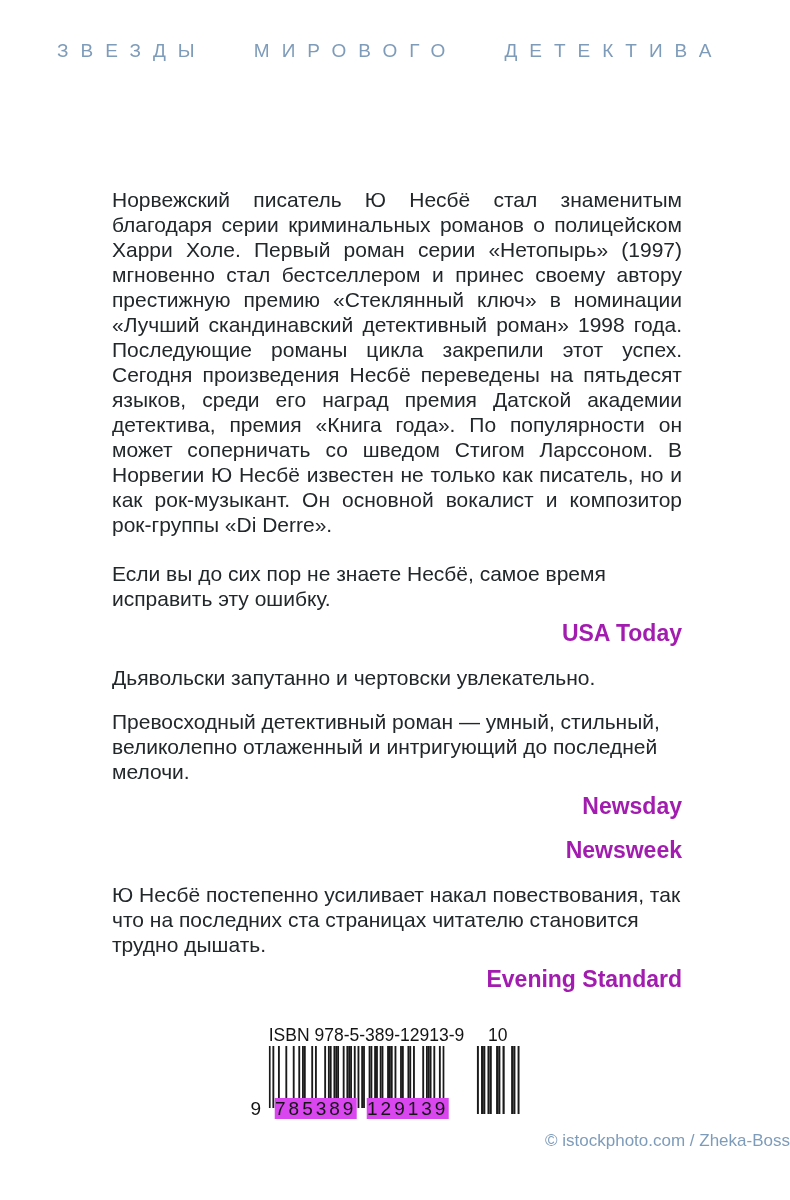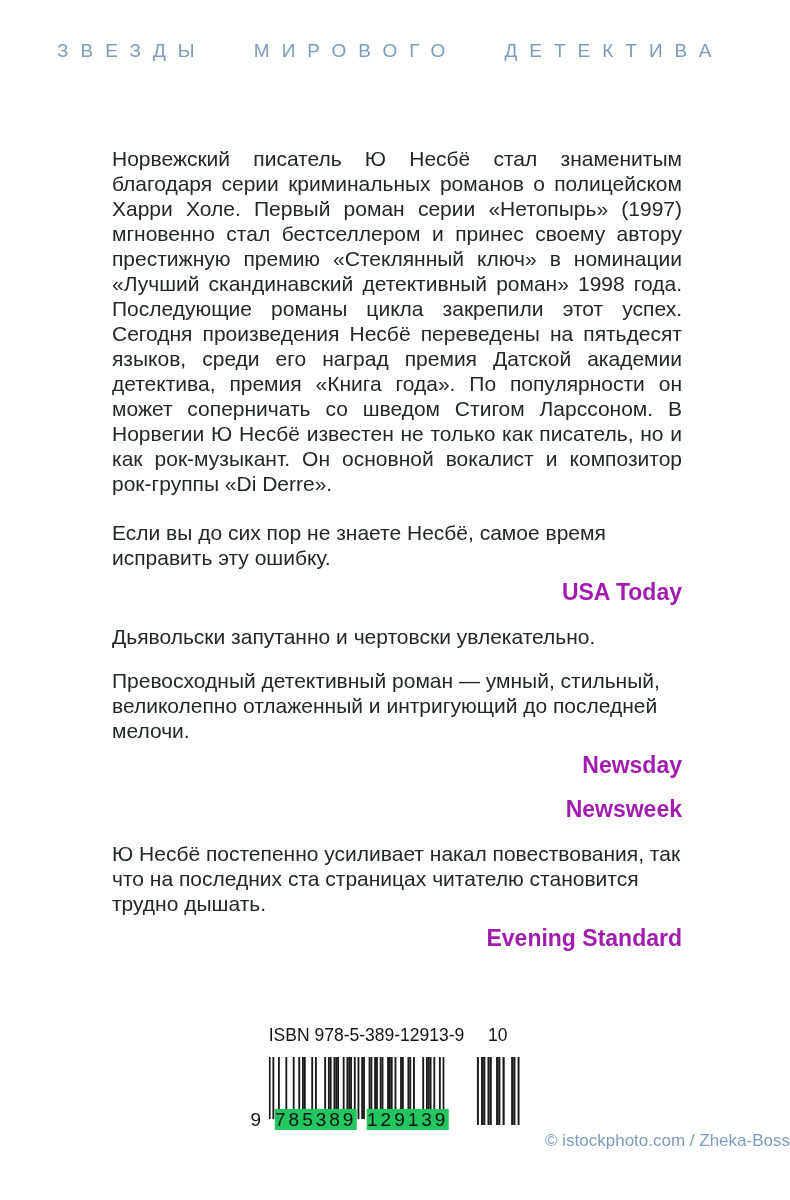--- a/index.html
+++ b/index.html
@@ -24,20 +24,21 @@
 
   
   .content {
     position:absolute; left:112px; top:146px; width:570px;
     color:#22272a;
     font-size:21px; line-height:25px;
   }
   .annotation {
     text-align:justify;
     margin-bottom:24px;
+    margin-top:41px;
   }
   .review { margin-bottom:19px; }
   .review .quote { text-align:left; }
   .review .source {
     margin-top:10px;
     text-align:right;
     font-weight:700;
     font-size:23px; line-height:25px;
     color:#a21caf;
   }
@@ -45,31 +46,31 @@
   
   .barcode-block {
     position:absolute; top:1026px; left:384px;
     transform:translateX(-50%);
     display:flex; align-items:flex-start; gap:12px;
     color:#141414;
   }
   .bc-isbn, .bc-supp-label {
     font-size:17.5px; line-height:18px;
     text-align:center;
-    margin-bottom:13px;
+    margin-bottom:2px;
     white-space:nowrap;
     color:#141414;
   }
   .bc-main { padding-left:20px; }
   .bc-bars-wrap { position:relative; }
   .bc-bars rect { fill:#1a1a1a; }
   .bc-digit {
     position:absolute; bottom:-7px;
     font-size:19px; line-height:21px;
-    background:#22c55e;
+    background:#d946ef;
     text-align:center;
     letter-spacing:3px;
     color:#141414;
   }
   .bc-d9 { left:-20px; width:14px; background:transparent; letter-spacing:0; }
   .bc-dl { left:6px;  width:82px; }
   .bc-dr { left:98px; width:82px; }
   .bc-supp { padding-top:0; }
 
   

